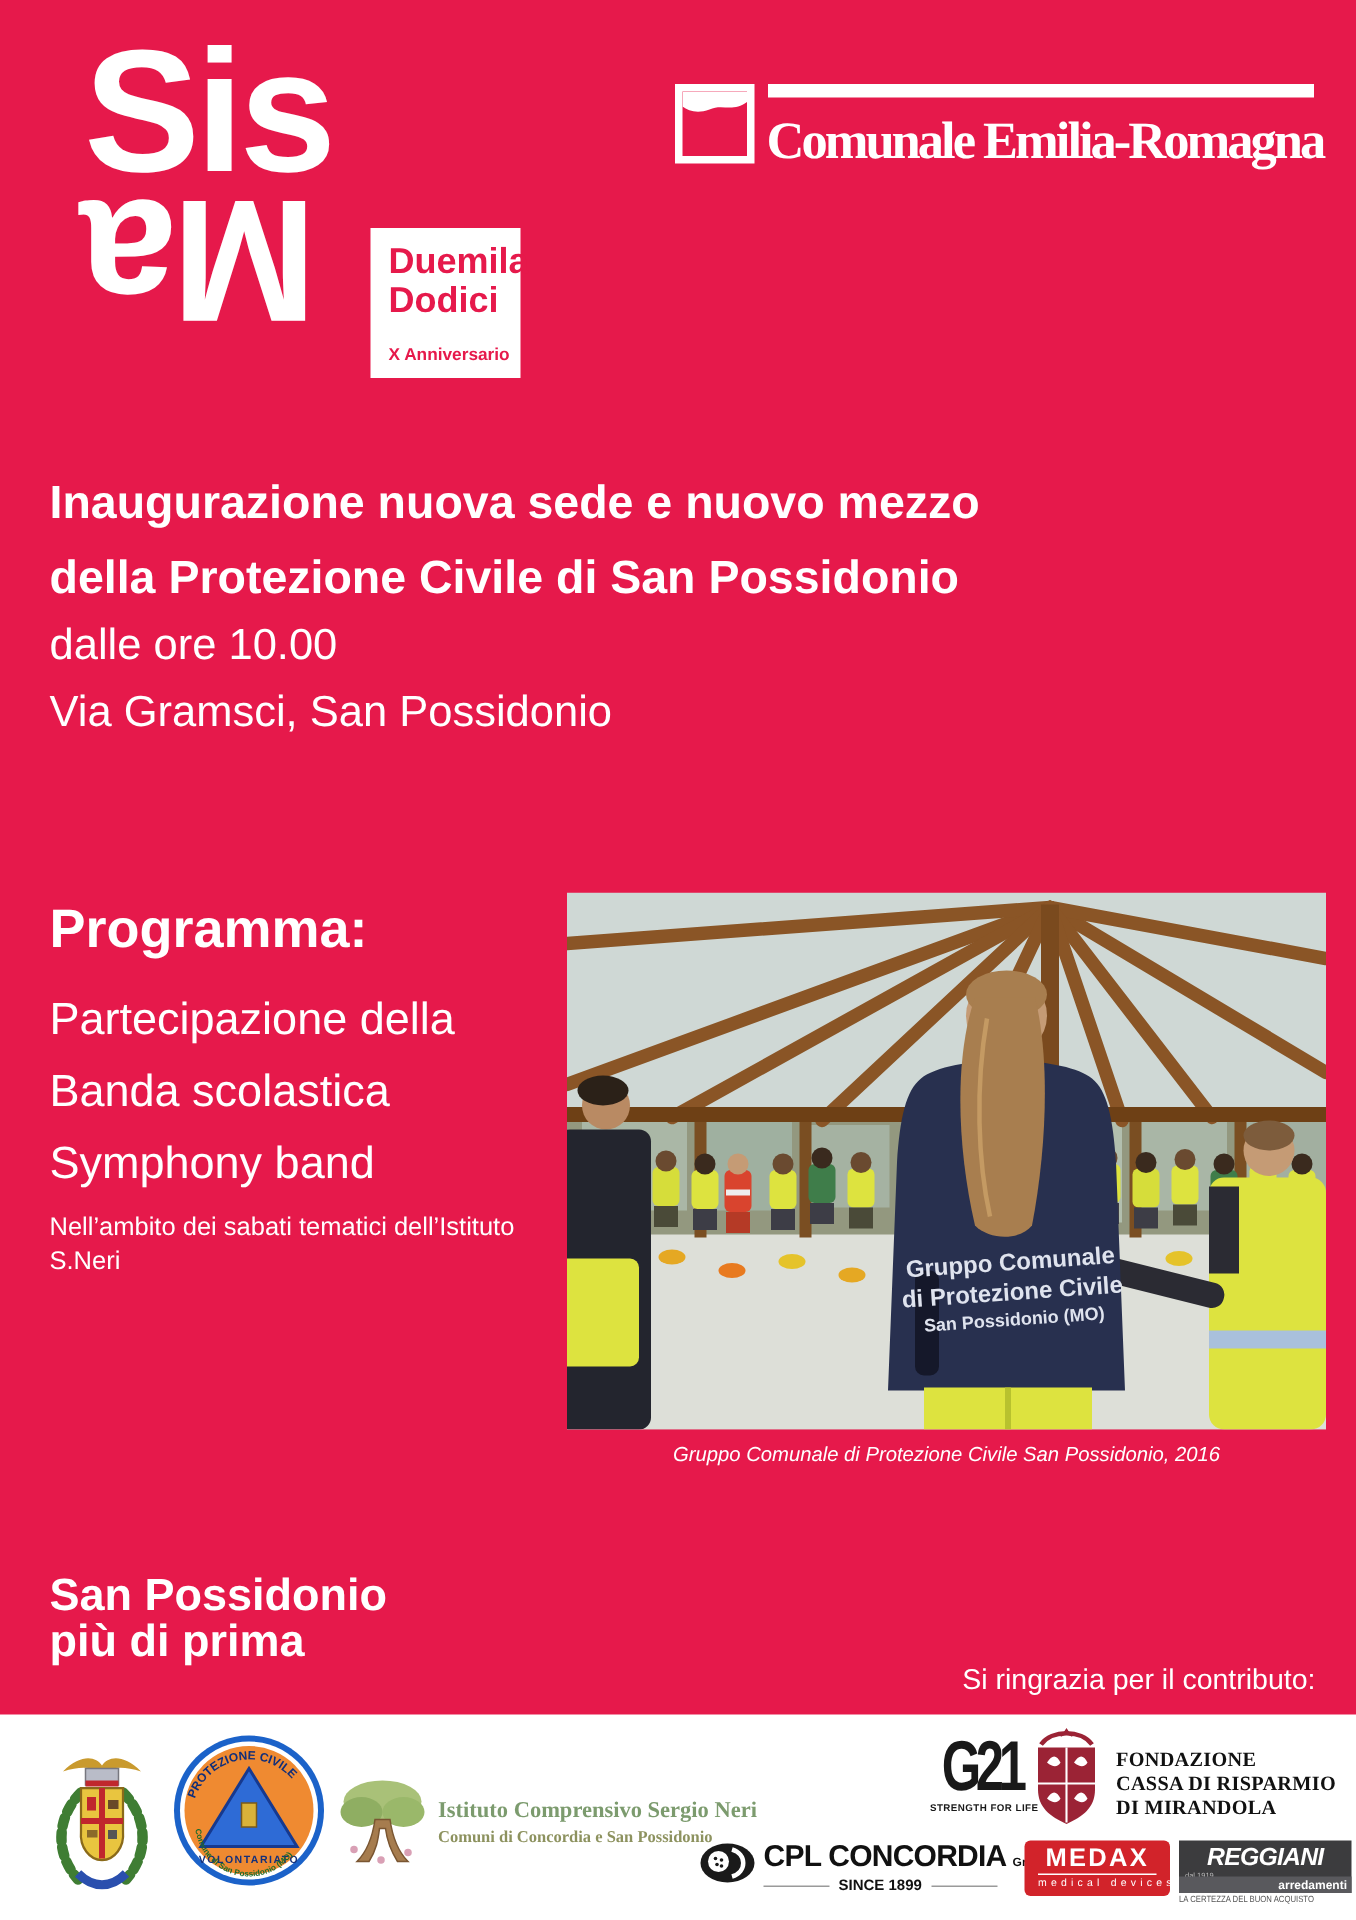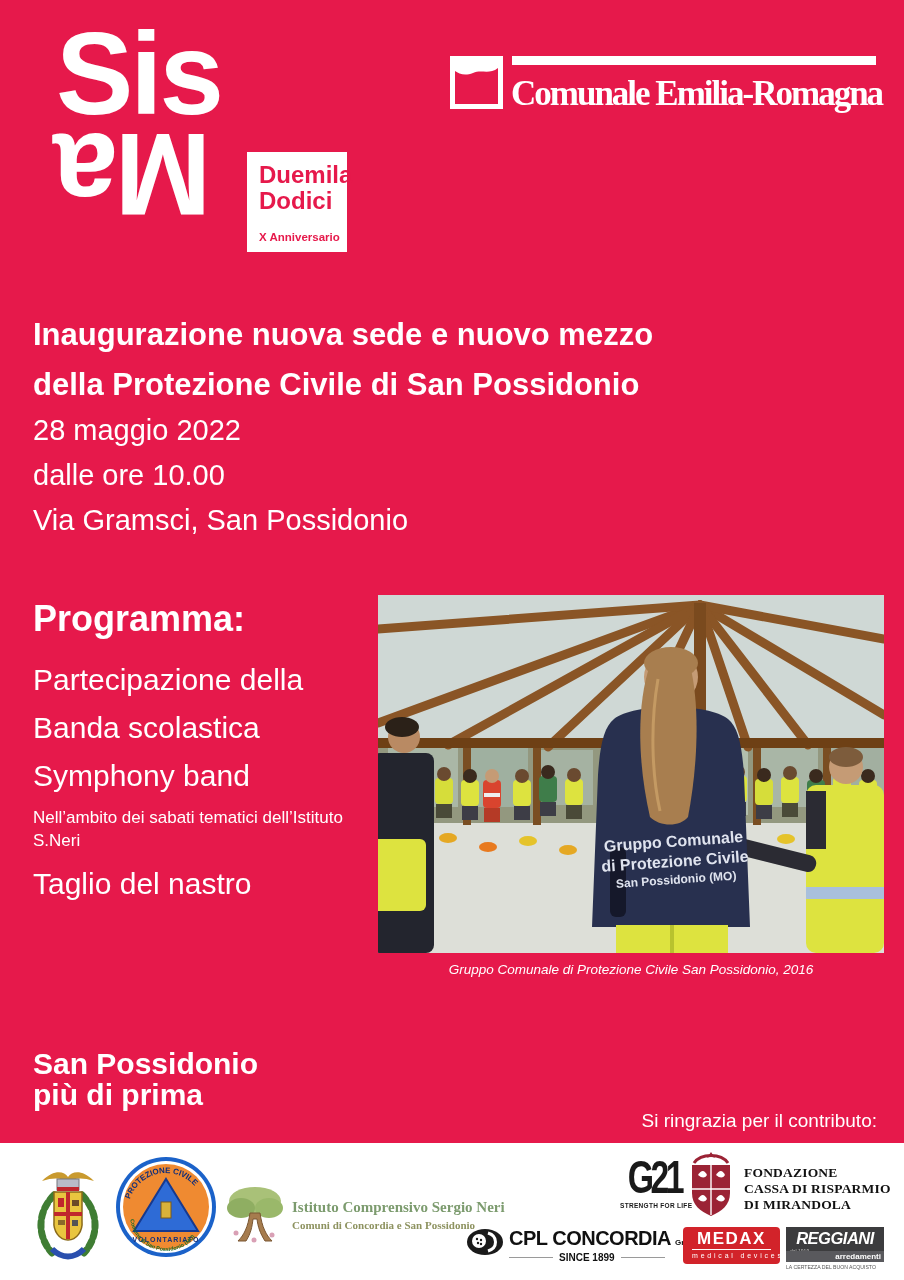--- a/index.html
+++ b/index.html
@@ -75,21 +75,21 @@
   #cpl .row2{display:flex;align-items:center;margin-top:2px;}
   #cpl .rule{width:44px;height:0;border-top:1px solid #9a9a9a;}
   #cpl .since{font-size:10px;font-weight:700;margin:0 6px;white-space:nowrap;}
 
   #medax{left:683px;top:84px;width:97px;height:37px;background:#d2232a;border-radius:4px;
      box-sizing:border-box;padding:2px 9px;text-align:center;}
   #medax .name{color:#fff;font-weight:800;font-size:17px;letter-spacing:1.5px;line-height:19px;
      border-bottom:1.5px solid #fff;padding-bottom:1px;}
   #medax .sub{color:#fff;font-size:7px;letter-spacing:2.8px;line-height:12px;white-space:nowrap;}
 
-  #reggiani{left:786px;top:84px;width:98px;}
+  #reggiani{left:786px;top:84px;width:115px;}
   #reggiani .box{position:relative;background:#3c3c3e;height:35px;box-sizing:border-box;padding:1px 4px;}
   #reggiani .name{color:#fff;font-style:italic;font-weight:900;font-size:16.5px;
      letter-spacing:-.5px;line-height:20px;text-align:center;}
   #reggiani .since{position:absolute;left:4px;top:21px;font-size:5px;color:#bbb;}
   #reggiani .band{position:absolute;left:0;right:0;bottom:0;height:11px;background:#59595d;}
   #reggiani .sub{position:absolute;right:3px;bottom:1px;font-size:8px;font-weight:700;color:#fff;}
   #reggiani .tag{font-size:6px;color:#555;margin-top:2px;white-space:nowrap;
      transform:scaleX(.86);transform-origin:left;}
 </style>
 </head>
@@ -117,35 +117,33 @@
   <div class="bar"></div>
   <div class="rer-text">Comunale Emilia-Romagna</div>
 </div>
 
 <div id="title" class="abs">
   <div>Inaugurazione nuova sede e nuovo mezzo</div>
   <div>della Protezione Civile di San Possidonio</div>
 </div>
 
 <div id="info" class="abs">
-  <div>28 maggio 2022</div>
   <div>dalle ore 10.00</div>
   <div>Via Gramsci, San Possidonio</div>
 </div>
 
 <div id="program" class="abs">
   <div class="heading">Programma:</div>
   <div class="item">Partecipazione della</div>
   <div class="item">Banda scolastica</div>
   <div class="item">Symphony band</div>
   <div class="note">
     <div>Nell’ambito dei sabati tematici dell’Istituto</div>
     <div>S.Neri</div>
   </div>
-  <div class="item">Taglio del nastro</div>
 </div>
 
 <div id="photo" class="abs">
 <svg width="506" height="358" viewBox="0 0 506 358">
   <rect width="506" height="358" fill="#cfd8d5"></rect>
   <rect y="225" width="506" height="133" fill="#dddfd8"></rect>
   <rect x="0" y="148" width="506" height="80" fill="#93987f"></rect>
   <rect x="10" y="152" width="70" height="60" fill="#aab7a6"></rect>
   <rect x="90" y="152" width="60" height="60" fill="#9fb0a0"></rect>
   <rect x="160" y="155" width="55" height="55" fill="#a5b2a2"></rect>

